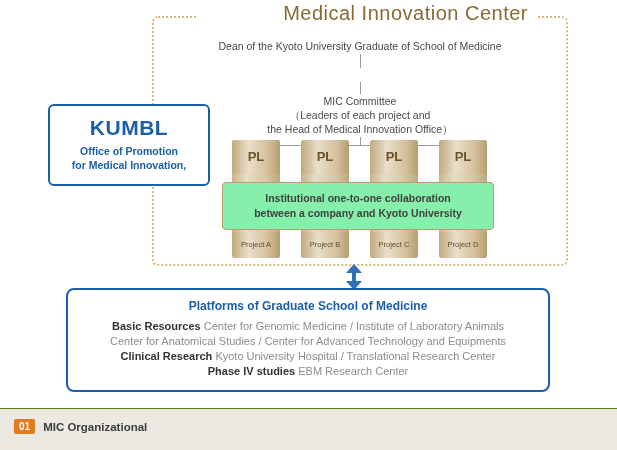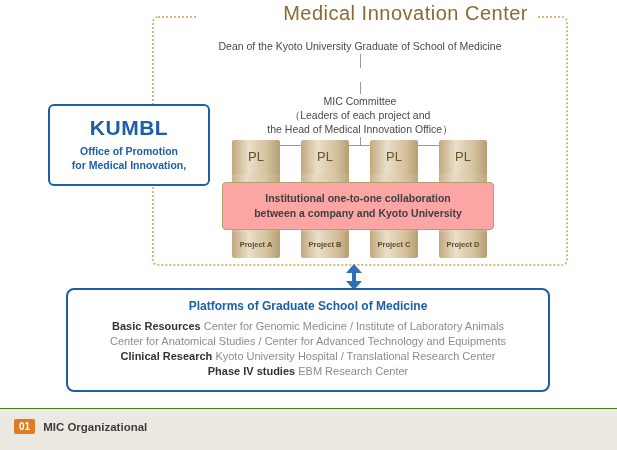--- a/index.html
+++ b/index.html
@@ -118,43 +118,43 @@
     border-radius: 3px;
   }
   .pillar .cap {
     position: absolute;
     top: 0; left: 0; right: 0;
     height: 34px;
     background: linear-gradient(to right, #c2a87e 0%, #e9dfcb 35%, #d3bf9b 75%, #b59e74 100%);
     border-radius: 3px 3px 0 0;
     color: #6b5326;
     font-size: 13px;
-    font-weight: normal;
+    font-weight: bold;
     text-align: center;
     line-height: 34px;
   }
   .pillar .foot {
     position: absolute;
     bottom: 0; left: 0; right: 0;
     height: 26px;
     background: linear-gradient(to right, #c2a87e 0%, #e9dfcb 35%, #d3bf9b 75%, #b59e74 100%);
     border-radius: 0 0 3px 3px;
     color: #5f4a22;
     font-size: 7.5px;
     text-align: center;
     line-height: 26px;
-    font-weight: bold;
+    font-weight: normal;
   }
 
   
   .inst-box {
     position: absolute;
     left: 222px; top: 182px;
     width: 272px; height: 48px;
-    background: #fca5a5;
+    background: #86efac;
     border: 1px solid #b99e6e;
     border-radius: 4px;
     text-align: center;
     padding-top: 8px;
     z-index: 4;
   }
   .inst-box .l {
     font-size: 10.5px;
     color: #3f3f3f;
     font-weight: bold;

